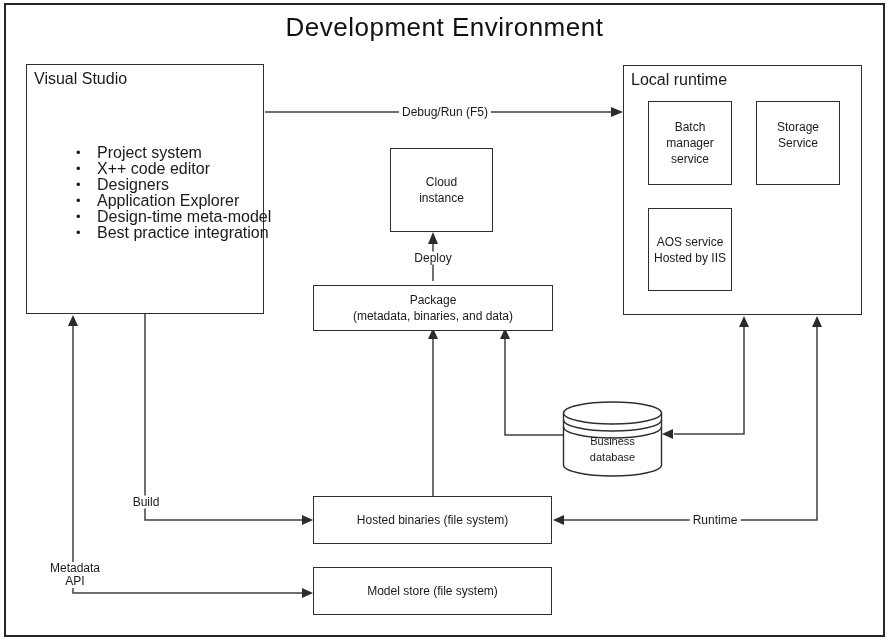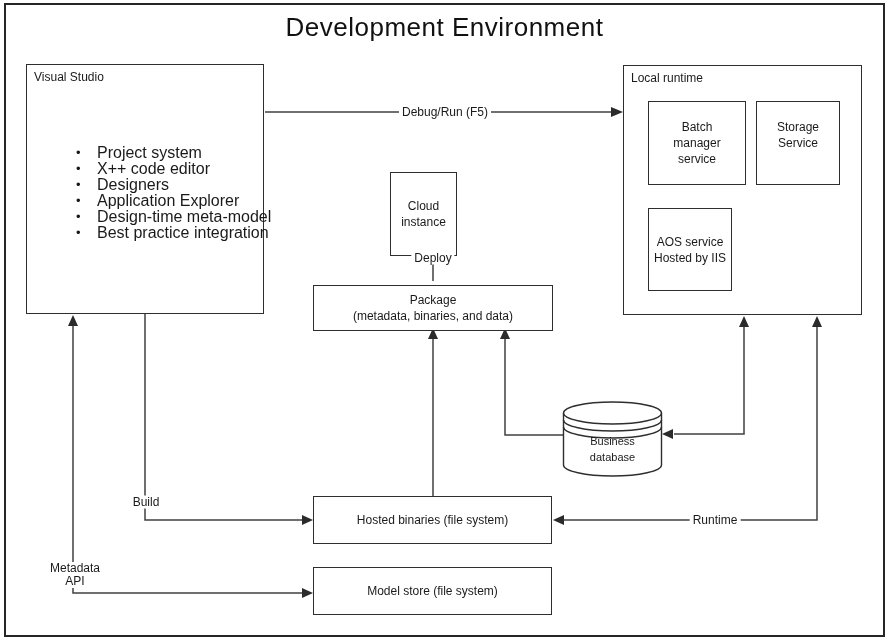--- a/index.html
+++ b/index.html
@@ -1,20 +1,20 @@
 <!DOCTYPE html>
 <html><head>
 <meta charset="utf-8">
 <style>
   html,body{margin:0;padding:0;background:#ffffff;}
   body{width:889px;height:641px;position:relative;font-family:"Liberation Sans",sans-serif;color:#1a1a1a;overflow:hidden;}
   .frame{position:absolute;left:4px;top:3px;width:877px;height:630px;border:2px solid #262626;background:#ffffff;}
   .title{position:absolute;left:0;top:12px;width:100%;text-align:center;font-size:26px;letter-spacing:.5px;color:#111;}
   .box{position:absolute;border:1.4px solid #2e2e2e;background:#ffffff;box-sizing:border-box;z-index:2;}
-  .corner-label{position:absolute;left:7px;top:5px;font-size:12px;white-space:nowrap;}
+  .corner-label{position:absolute;left:7px;top:5px;font-size:16px;white-space:nowrap;}
   .center-txt{position:absolute;inset:0;display:flex;flex-direction:column;align-items:center;justify-content:center;font-size:12px;line-height:16px;text-align:center;}
   .features{position:absolute;top:80px;left:70px;margin:0;padding:0;list-style:none;font-size:16px;line-height:16px;}
   .features li{position:relative;white-space:nowrap;}
   .features li::before{content:"\2022";position:absolute;left:-21px;font-size:13px;}
   svg.wires{position:absolute;left:0;top:0;z-index:1;}
   .wire-label{position:absolute;transform:translate(-50%,-50%);background:#ffffff;padding:0 3px;font-size:12px;line-height:13px;white-space:nowrap;z-index:3;text-align:center;}
   .db-label{position:absolute;left:563px;top:433px;width:99px;text-align:center;font-size:11px;line-height:16px;z-index:3;}
   .storage-pad{padding-bottom:16px;}
 </style>
 </head>
@@ -80,41 +80,41 @@
     <li>Designers</li>
     <li>Application Explorer</li>
     <li>Design-time meta-model</li>
     <li>Best practice integration</li>
   </ul>
 </div>
 
 <div class="box" style="left:623px;top:65px;width:239px;height:250px;">
   <div class="corner-label">Local runtime</div>
 </div>
-<div class="box" style="left:648px;top:101px;width:98px;height:84px;">
+<div class="box" style="left:648px;top:101px;width:84px;height:84px;">
   <div class="center-txt">
     <span>Batch</span>
     <span>manager</span>
     <span>service</span>
   </div>
 </div>
 <div class="box" style="left:756px;top:101px;width:84px;height:84px;">
   <div class="center-txt storage-pad">
     <span>Storage</span>
     <span>Service</span>
   </div>
 </div>
 <div class="box" style="left:648px;top:208px;width:84px;height:83px;">
   <div class="center-txt">
     <span>AOS service</span>
     <span>Hosted by IIS</span>
   </div>
 </div>
 
-<div class="box" style="left:390px;top:148px;width:67px;height:84px;margin-top:24px;">
+<div class="box" style="left:390px;top:148px;width:103px;height:84px;">
   <div class="center-txt">
     <span>Cloud</span>
     <span>instance</span>
   </div>
 </div>
 
 <div class="box" style="left:313px;top:285px;width:240px;height:46px;">
   <div class="center-txt">
     <span>Package</span>
     <span>(metadata, binaries, and data)</span>

